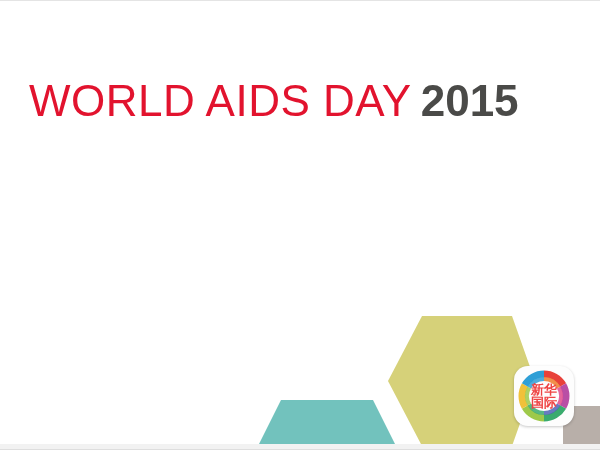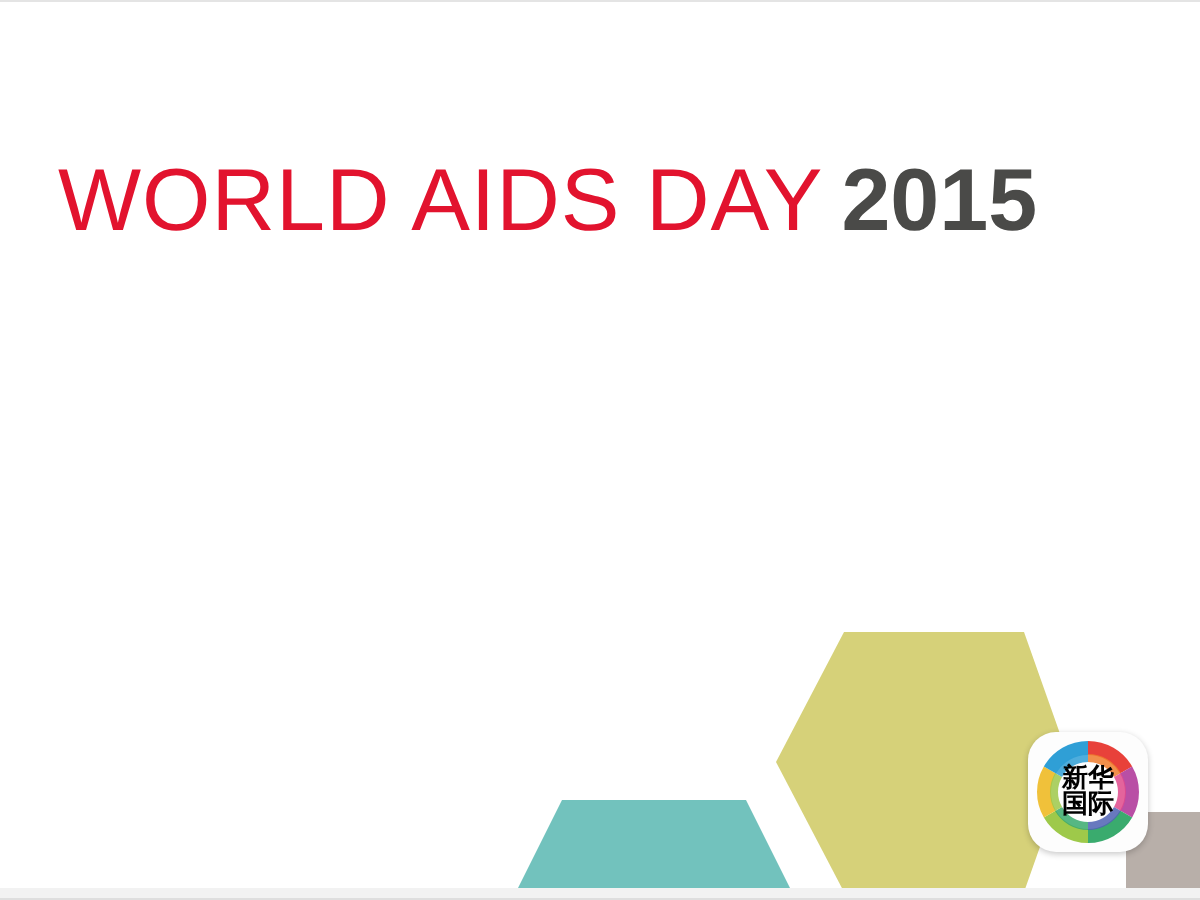--- a/index.html
+++ b/index.html
@@ -111,21 +111,21 @@
     width: 60px;
     height: 60px;
     display: flex;
     flex-direction: column;
     align-items: center;
     justify-content: center;
     font-family: "DejaVu Sans", sans-serif;
     font-size: 13px;
     font-weight: 700;
     line-height: 13px;
-    color: #000000;
+    color: #ef4444;
     letter-spacing: 0px;
   }
 </style>
 </head>
 <body>
 
 <div class="poster">
 
   <svg class="shapes" viewBox="0 0 600 450" preserveAspectRatio="none">
 

